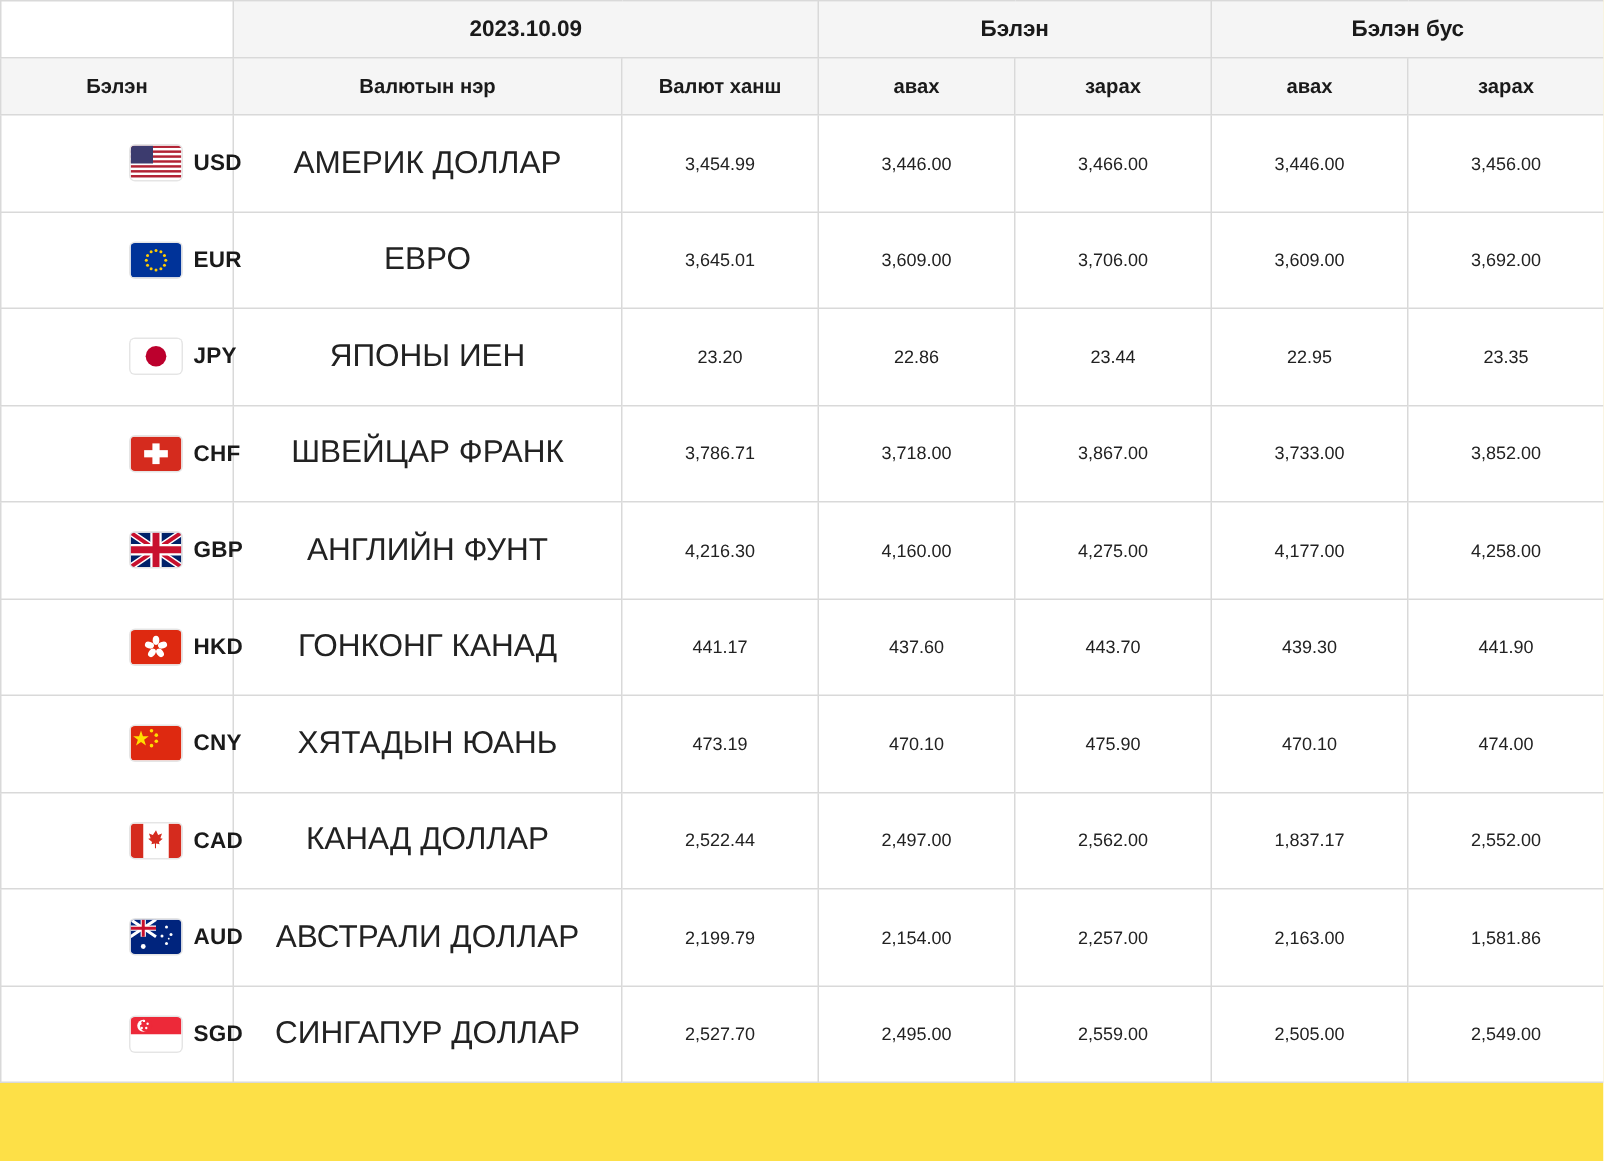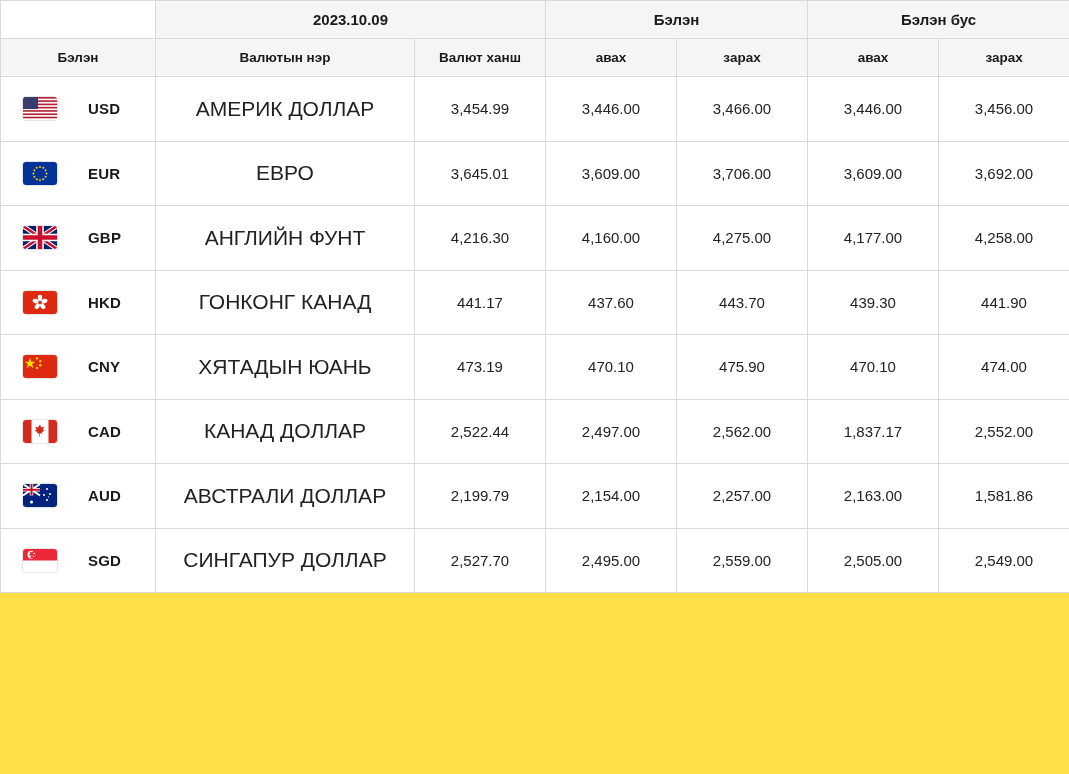--- a/index.html
+++ b/index.html
@@ -61,35 +61,36 @@
     height: 64.5px;
     font-size: 15px;
     background: #ffffff;
   }
   td.code-cell {
     text-align: left;
   }
   .code-wrap {
     display: flex;
     align-items: center;
-    gap: 31px;
-    padding-left: 22px;
+    gap: 8px;
+    padding-left: 38px;
+    margin-left: 48px;
   }
   .code-label {
     font-size: 15px;
     font-weight: bold;
     color: #1a1a1a;
     letter-spacing: 0.2px;
   }
   td.name-cell {
     font-size: 21px;
     color: #222222;
   }
   td.num {
-    font-size: 15px;
+    font-size: 12px;
     color: #222222;
   }
   
   .flag {
     width: 34px;
     height: 23px;
     border-radius: 3px;
     position: relative;
     overflow: hidden;
     flex: 0 0 auto;
@@ -184,20 +185,59 @@
           <td class="num">3,609.00</td>
           <td class="num">3,706.00</td>
           <td class="num">3,609.00</td>
           <td class="num">3,692.00</td>
         </tr>
         <tr>
           <td class="code-cell">
             <div class="code-wrap">
               <span class="flag">
                 <svg viewBox="0 0 34 23">
+                  <rect width="34" height="23" fill="#fff"></rect>
+                  <circle cx="17" cy="11.5" r="6.9" fill="#bc002d"></circle>
+                </svg>
+              </span>
+              <span class="code-label">JPY</span>
+            </div>
+          </td>
+          <td class="name-cell">ЯПОНЫ ИЕН</td>
+          <td class="num">23.20</td>
+          <td class="num">22.86</td>
+          <td class="num">23.44</td>
+          <td class="num">22.95</td>
+          <td class="num">23.35</td>
+        </tr>
+        <tr>
+          <td class="code-cell">
+            <div class="code-wrap">
+              <span class="flag">
+                <svg viewBox="0 0 34 23">
+                  <rect width="34" height="23" fill="#d52b1e"></rect>
+                  <rect x="14.6" y="4.6" width="4.8" height="13.8" fill="#fff"></rect>
+                  <rect x="9.1" y="9.1" width="15.8" height="4.8" fill="#fff"></rect>
+                </svg>
+              </span>
+              <span class="code-label">CHF</span>
+            </div>
+          </td>
+          <td class="name-cell">ШВЕЙЦАР ФРАНК</td>
+          <td class="num">3,786.71</td>
+          <td class="num">3,718.00</td>
+          <td class="num">3,867.00</td>
+          <td class="num">3,733.00</td>
+          <td class="num">3,852.00</td>
+        </tr>
+        <tr>
+          <td class="code-cell">
+            <div class="code-wrap">
+              <span class="flag">
+                <svg viewBox="0 0 34 23">
                   <rect width="34" height="23" fill="#012169"></rect>
                   <path d="M0,0 L34,23 M34,0 L0,23" stroke="#fff" stroke-width="4.6"></path>
                   <path d="M0,0 L34,23 M34,0 L0,23" stroke="#c8102e" stroke-width="2.6"></path>
                   <path d="M17,0 V23 M0,11.5 H34" stroke="#fff" stroke-width="7.6"></path>
                   <path d="M17,0 V23 M0,11.5 H34" stroke="#c8102e" stroke-width="4.6"></path>
                 </svg>
               </span>
               <span class="code-label">GBP</span>
             </div>
           </td>

